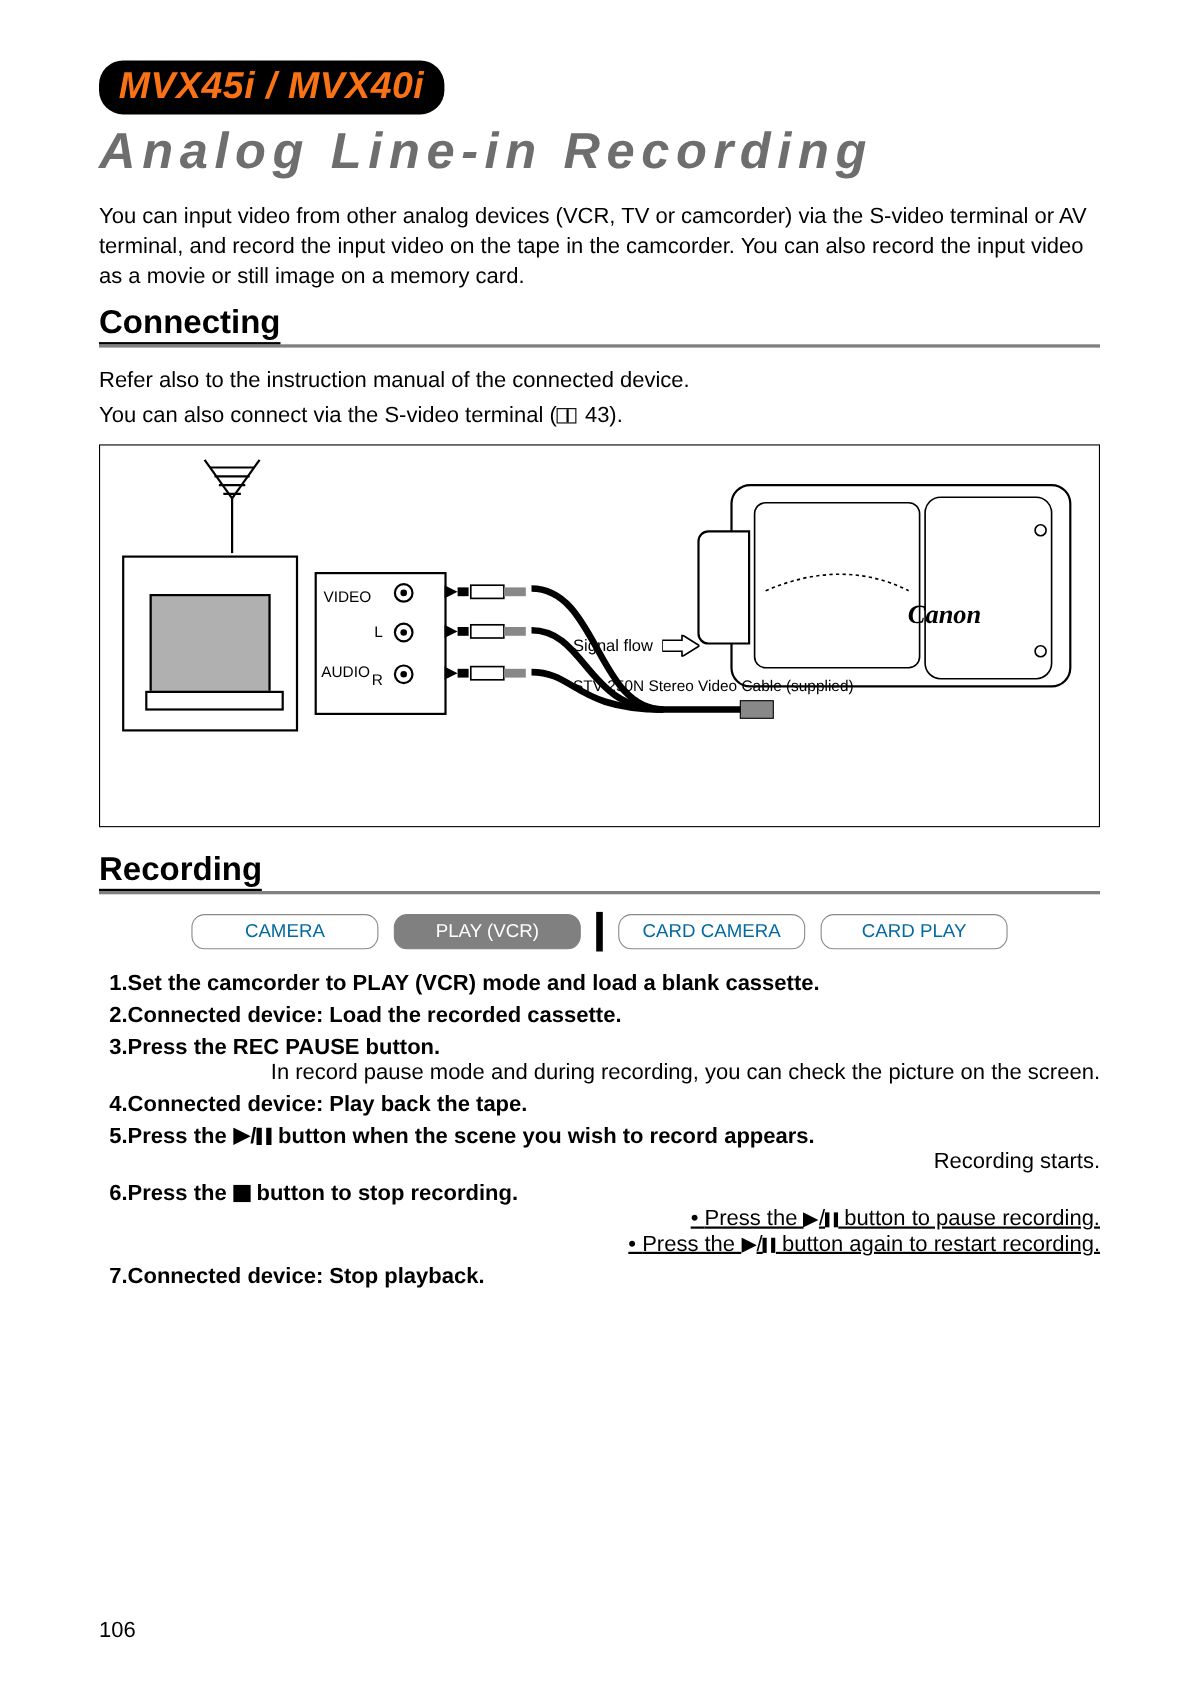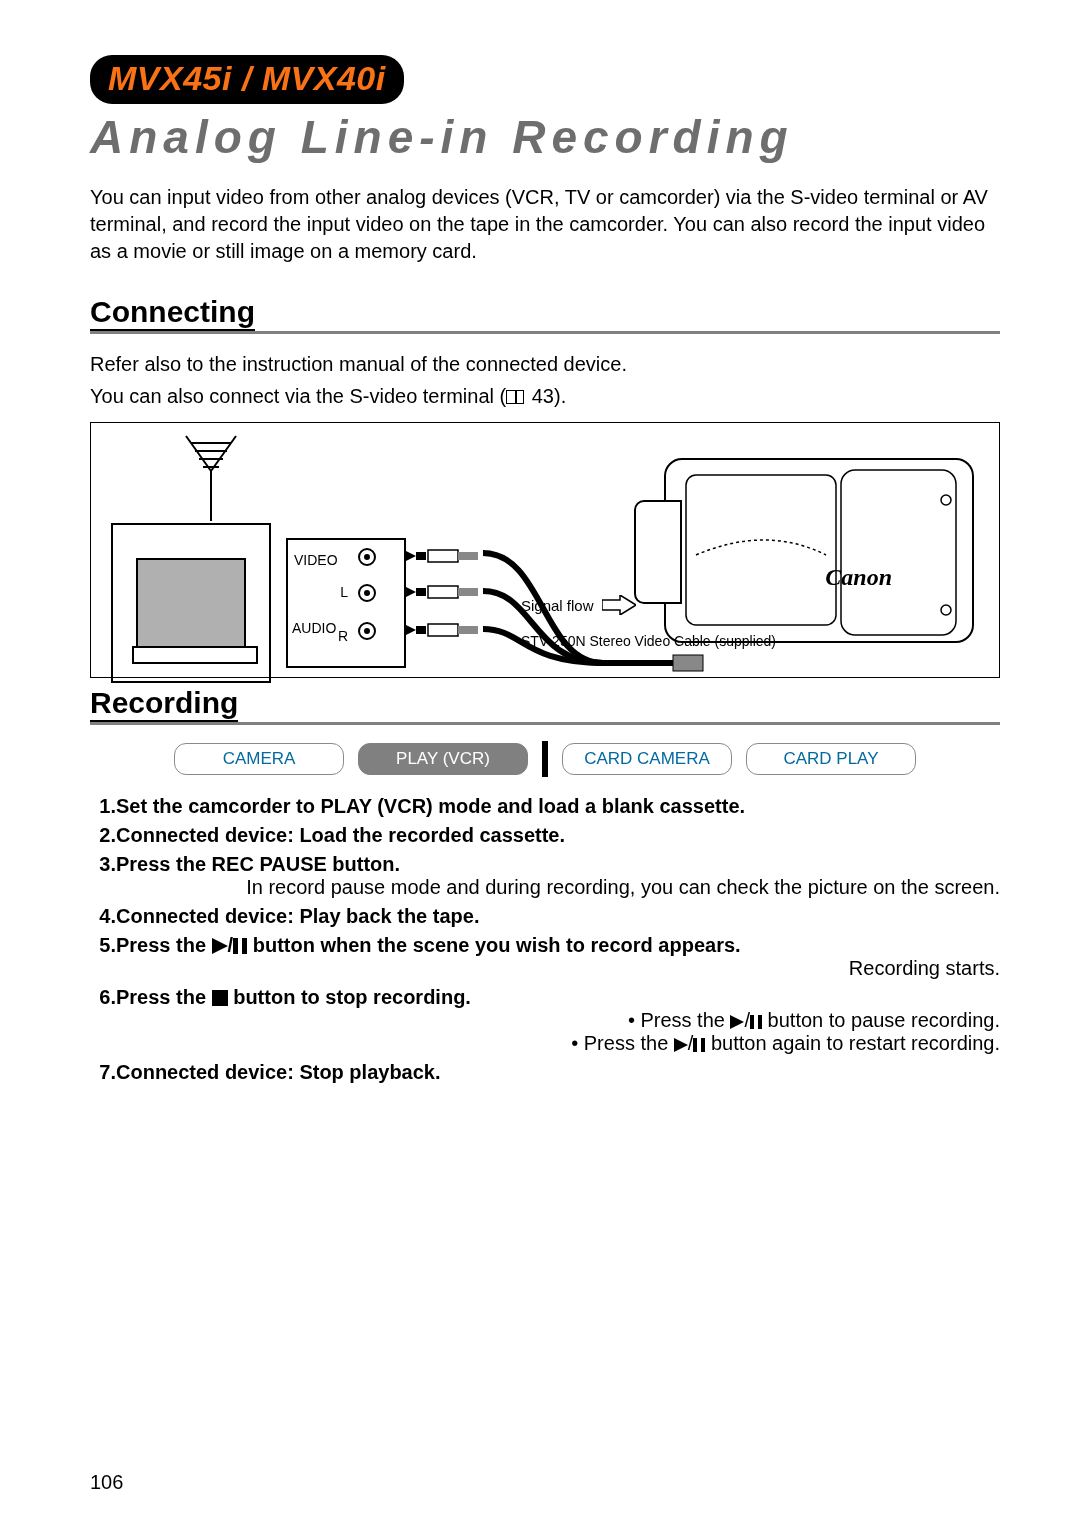--- a/index.html
+++ b/index.html
@@ -29,43 +29,43 @@
     font-style: italic;
     font-weight: 600;
     color: #6e6e6e;
     letter-spacing: 6px;
     margin-bottom: 20px;
     white-space: nowrap;
   }
   .intro {
     font-size: 20px;
     line-height: 1.35;
-    margin-bottom: 30px;
+    margin-bottom: 12px;
   }
   .section-head {
     font-size: 30px;
     font-weight: 700;
     border-bottom: 3px solid #808080;
     padding-bottom: 2px;
     margin-bottom: 16px;
     width: 100%;
     text-decoration: underline;
     text-decoration-color: transparent;
   }
   .section-head span { border-bottom: 2px solid #000; padding-bottom:1px;}
   .sub-text {
     font-size: 20px;
     line-height: 1.4;
     margin-bottom: 4px;
   }
   .diagram-box {
     border: 1.5px solid #000;
     margin-top: 12px;
-    margin-bottom: 8px;
-    height: 256px;
+    margin-bottom: 22px;
+    height: 348px;
     position: relative;
     width: 100%;
   }
   .tv-box {
     position: absolute; left: 20px; top: 100px;
     width: 160px; height: 160px; border: 2px solid #000;
     display: flex; align-items: center; justify-content: center;
   }
   .tv-screen { width: 110px; height: 90px; border: 2px solid #000; background: #b0b0b0; position: relative; }
   .tv-screen::after { content:""; position:absolute; left:-6px; bottom:-18px; width:122px; height:14px; border:2px solid #000; background:#fff;}
@@ -100,21 +100,21 @@
   .mode-sep { width:6px; height:36px; background:#000; }
   ol.steps { list-style:none; counter-reset: st; font-size:20px;text-align:right; }
   ol.steps > li { counter-increment: st; margin-bottom: 6px; display:flex; flex-wrap:wrap; }
   ol.steps > li::before {
     content: counter(st) ".";
     font-weight:700; width: 26px; flex-shrink:0;
   }
   .step-title { font-weight:700; }
   .step-body { font-weight:400; width:100%; padding-left:26px; font-size:20px;}
   .step-inline { font-weight:400; display:block; width:100%; padding-left:26px;}
-  .sub-bullets { padding-left: 42px; font-size:20px;}
+  .sub-bullets { padding-left: 42px; font-size:20px;text-decoration:underline;}
   .sub-bullets div::before { content:"• "; }
   .page-num { position:absolute; left:90px; bottom:40px; font-size:20px;}
   .book-icon { display:inline-block; width:18px; height:14px; border:1.5px solid #000; position:relative; margin-right:2px; vertical-align:-1px;}
   .book-icon::after{content:"";position:absolute;left:50%;top:0;bottom:0;width:1.5px;background:#000;}
   svg.icon { vertical-align: -2px; }
   .rlabel{position:absolute;font-size:14px;}
 </style>
 </head>
 <body>
 

